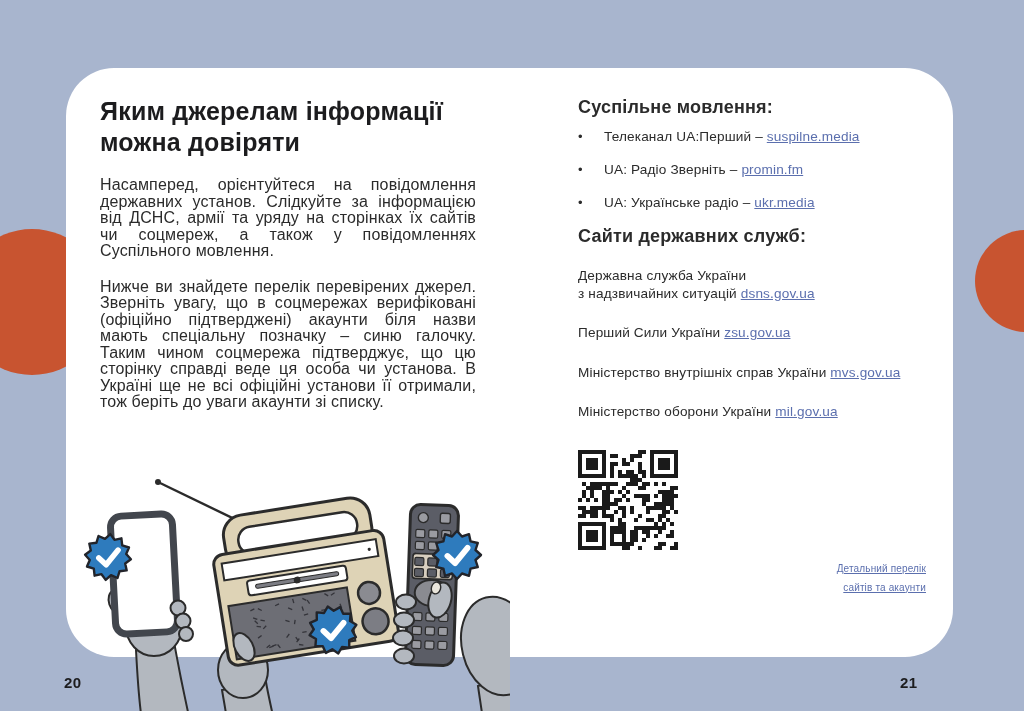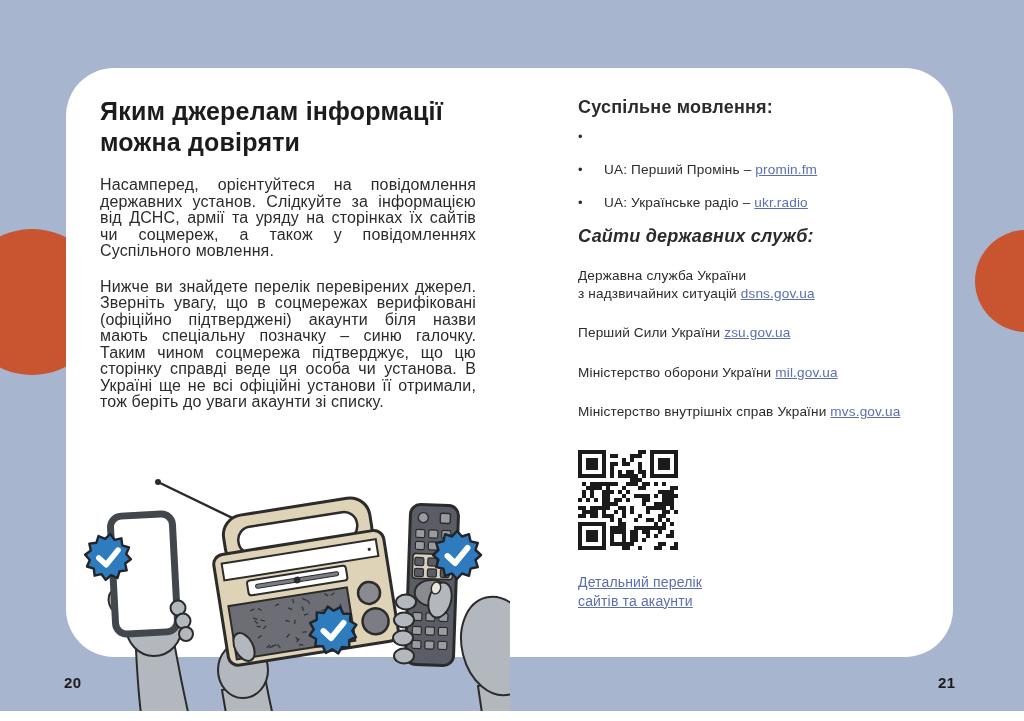--- a/index.html
+++ b/index.html
@@ -16,31 +16,31 @@
   
   .col-left{position:absolute;left:100px;top:96px;width:376px;color:var(--text);}
   .doc-title{font-size:25px;line-height:31px;font-weight:700;color:var(--title);letter-spacing:.2px;}
   .para{margin-top:19px;font-size:16px;line-height:16.5px;text-align:justify;letter-spacing:.15px;}
   
   .col-right{position:absolute;left:578px;top:98px;width:348px;color:var(--text);font-size:13.6px;letter-spacing:.15px;}
   .sec-heading{font-weight:700;font-size:18px;line-height:18px;letter-spacing:.2px;}
   .bullet-list{list-style:none;margin-top:12px;}
   .bullet-list li{display:flex;margin-bottom:15px;line-height:18px;}
   .bullet-list .dot{width:26px;flex:0 0 26px;font-size:13px;}
-  .gov-heading{font-style:italic;}
+  .gov-heading{}
   .gov-item{margin-top:22px;line-height:17.5px;}
   .gov-item .txt{white-space:pre-line;}
   a.doc-link{color:var(--link);text-decoration:underline;cursor:pointer;}
   .qr-wrap{margin-top:29px;width:100px;height:100px;}
-  .qr-caption{margin-top:23px;font-size:14px;line-height:19px;}
+  .qr-caption{margin-top:9px;font-size:10px;line-height:19px;text-align:right;}
   .qr-caption a{display:inline-block;}
   
   .page-num{position:absolute;font-weight:700;font-size:15px;color:var(--title);letter-spacing:.5px;}
   .page-num.left{left:64px;top:674px;}
-  .page-num.right{left:938px;top:674px;}
+  .page-num.right{left:900px;top:674px;}
   
   .illu{position:absolute;left:50px;top:450px;width:460px;height:271px;}
 </style>
 </head>
 <body>
 
 <div class="page">
 
   <div class="deco-circle deco-left"></div>
   <div class="deco-circle deco-right"></div>
@@ -51,37 +51,38 @@
     <h1 class="doc-title">Яким джерелам інформації можна довіряти</h1>
     <p class="para">Насамперед, орієнтуйтеся на повідомлення державних установ. Слідкуйте за інформацією від ДСНС, армії та уряду на сторінках їх сайтів чи соцмереж, а також у повідомленнях Суспільного мовлення.</p>
     <p class="para">Нижче ви знайдете перелік перевірених джерел. Зверніть увагу, що в соцмережах верифіковані (офіційно підтверджені) акаунти біля назви мають спеціальну позначку – синю галочку. Таким чином соцмережа підтверджує, що цю сторінку справді веде ця особа чи установа. В Україні ще не всі офіційні установи її отримали, тож беріть до уваги акаунти зі списку.</p>
   </div>
 
   <div class="col-right">
     <div class="sec-heading">Суспільне мовлення:</div>
     <ul class="bullet-list">
       <li>
         <span class="dot">•</span>
+        <span><span class="txt">Телеканал UA:Перший – </span><a class="doc-link">suspilne.media</a></span>
       </li>
       <li>
         <span class="dot">•</span>
-        <span><span class="txt">UA: Перший Промінь – </span><a class="doc-link">promin.fm</a></span>
+        <span><span class="txt">UA: Радіо Зверніть – </span><a class="doc-link">promin.fm</a></span>
       </li>
       <li>
         <span class="dot">•</span>
-        <span><span class="txt">UA: Українське радіо – </span><a class="doc-link">ukr.radio</a></span>
+        <span><span class="txt">UA: Українське радіо – </span><a class="doc-link">ukr.media</a></span>
       </li>
     </ul>
 
     <div class="sec-heading gov-heading">Сайти державних служб:</div>
     <p class="gov-item"><span class="txt">Державна служба України
 з надзвичайних ситуацій </span><a class="doc-link">dsns.gov.ua</a></p>
     <p class="gov-item"><span class="txt">Перший Сили України </span><a class="doc-link">zsu.gov.ua</a></p>
+    <p class="gov-item"><span class="txt">Міністерство внутрішніх справ України </span><a class="doc-link">mvs.gov.ua</a></p>
     <p class="gov-item"><span class="txt">Міністерство оборони України </span><a class="doc-link">mil.gov.ua</a></p>
-    <p class="gov-item"><span class="txt">Міністерство внутрішніх справ України </span><a class="doc-link">mvs.gov.ua</a></p>
 
     <div class="qr-wrap" id="qr"><svg width="100" height="100" viewBox="0 0 100 100">
           <rect width="100" height="100" fill="#fff"></rect>
           <rect x="60" y="0" width="4" height="4" fill="#1a1a1a"></rect>
           <rect x="64" y="0" width="4" height="4" fill="#1a1a1a"></rect>
           <rect x="32" y="4" width="4" height="4" fill="#1a1a1a"></rect>
           <rect x="36" y="4" width="4" height="4" fill="#1a1a1a"></rect>
           <rect x="52" y="4" width="4" height="4" fill="#1a1a1a"></rect>
           <rect x="56" y="4" width="4" height="4" fill="#1a1a1a"></rect>
           <rect x="60" y="4" width="4" height="4" fill="#1a1a1a"></rect>

